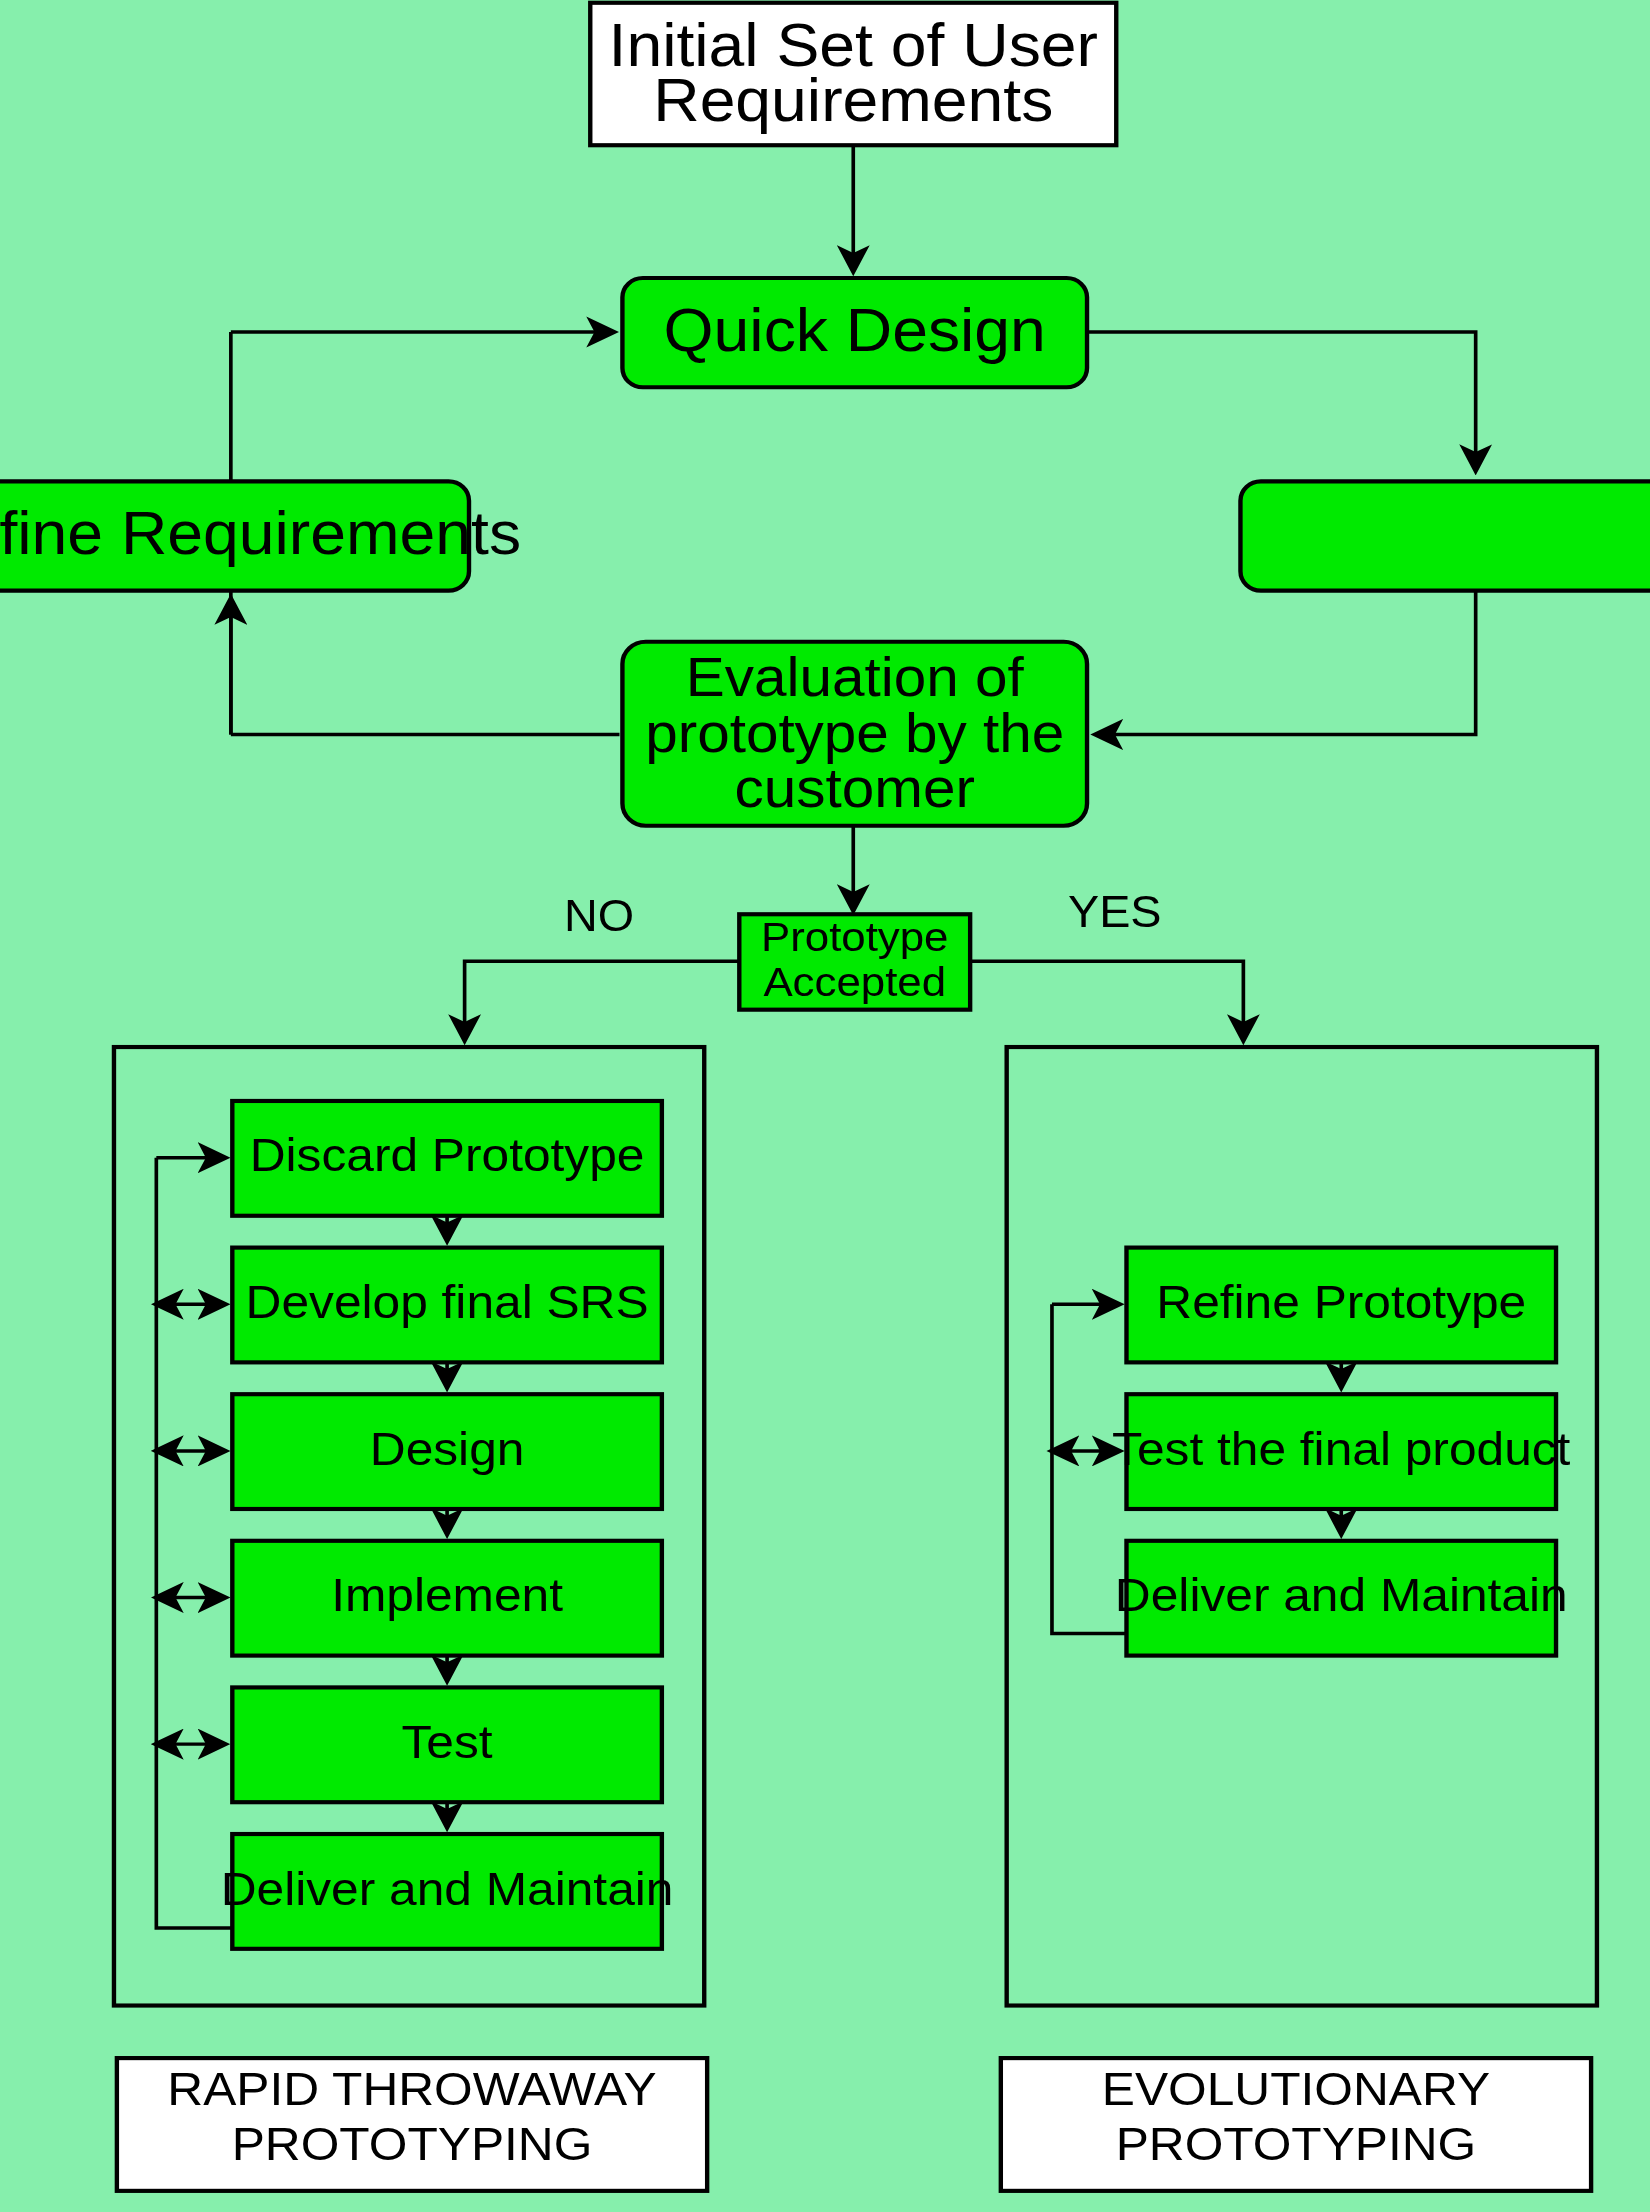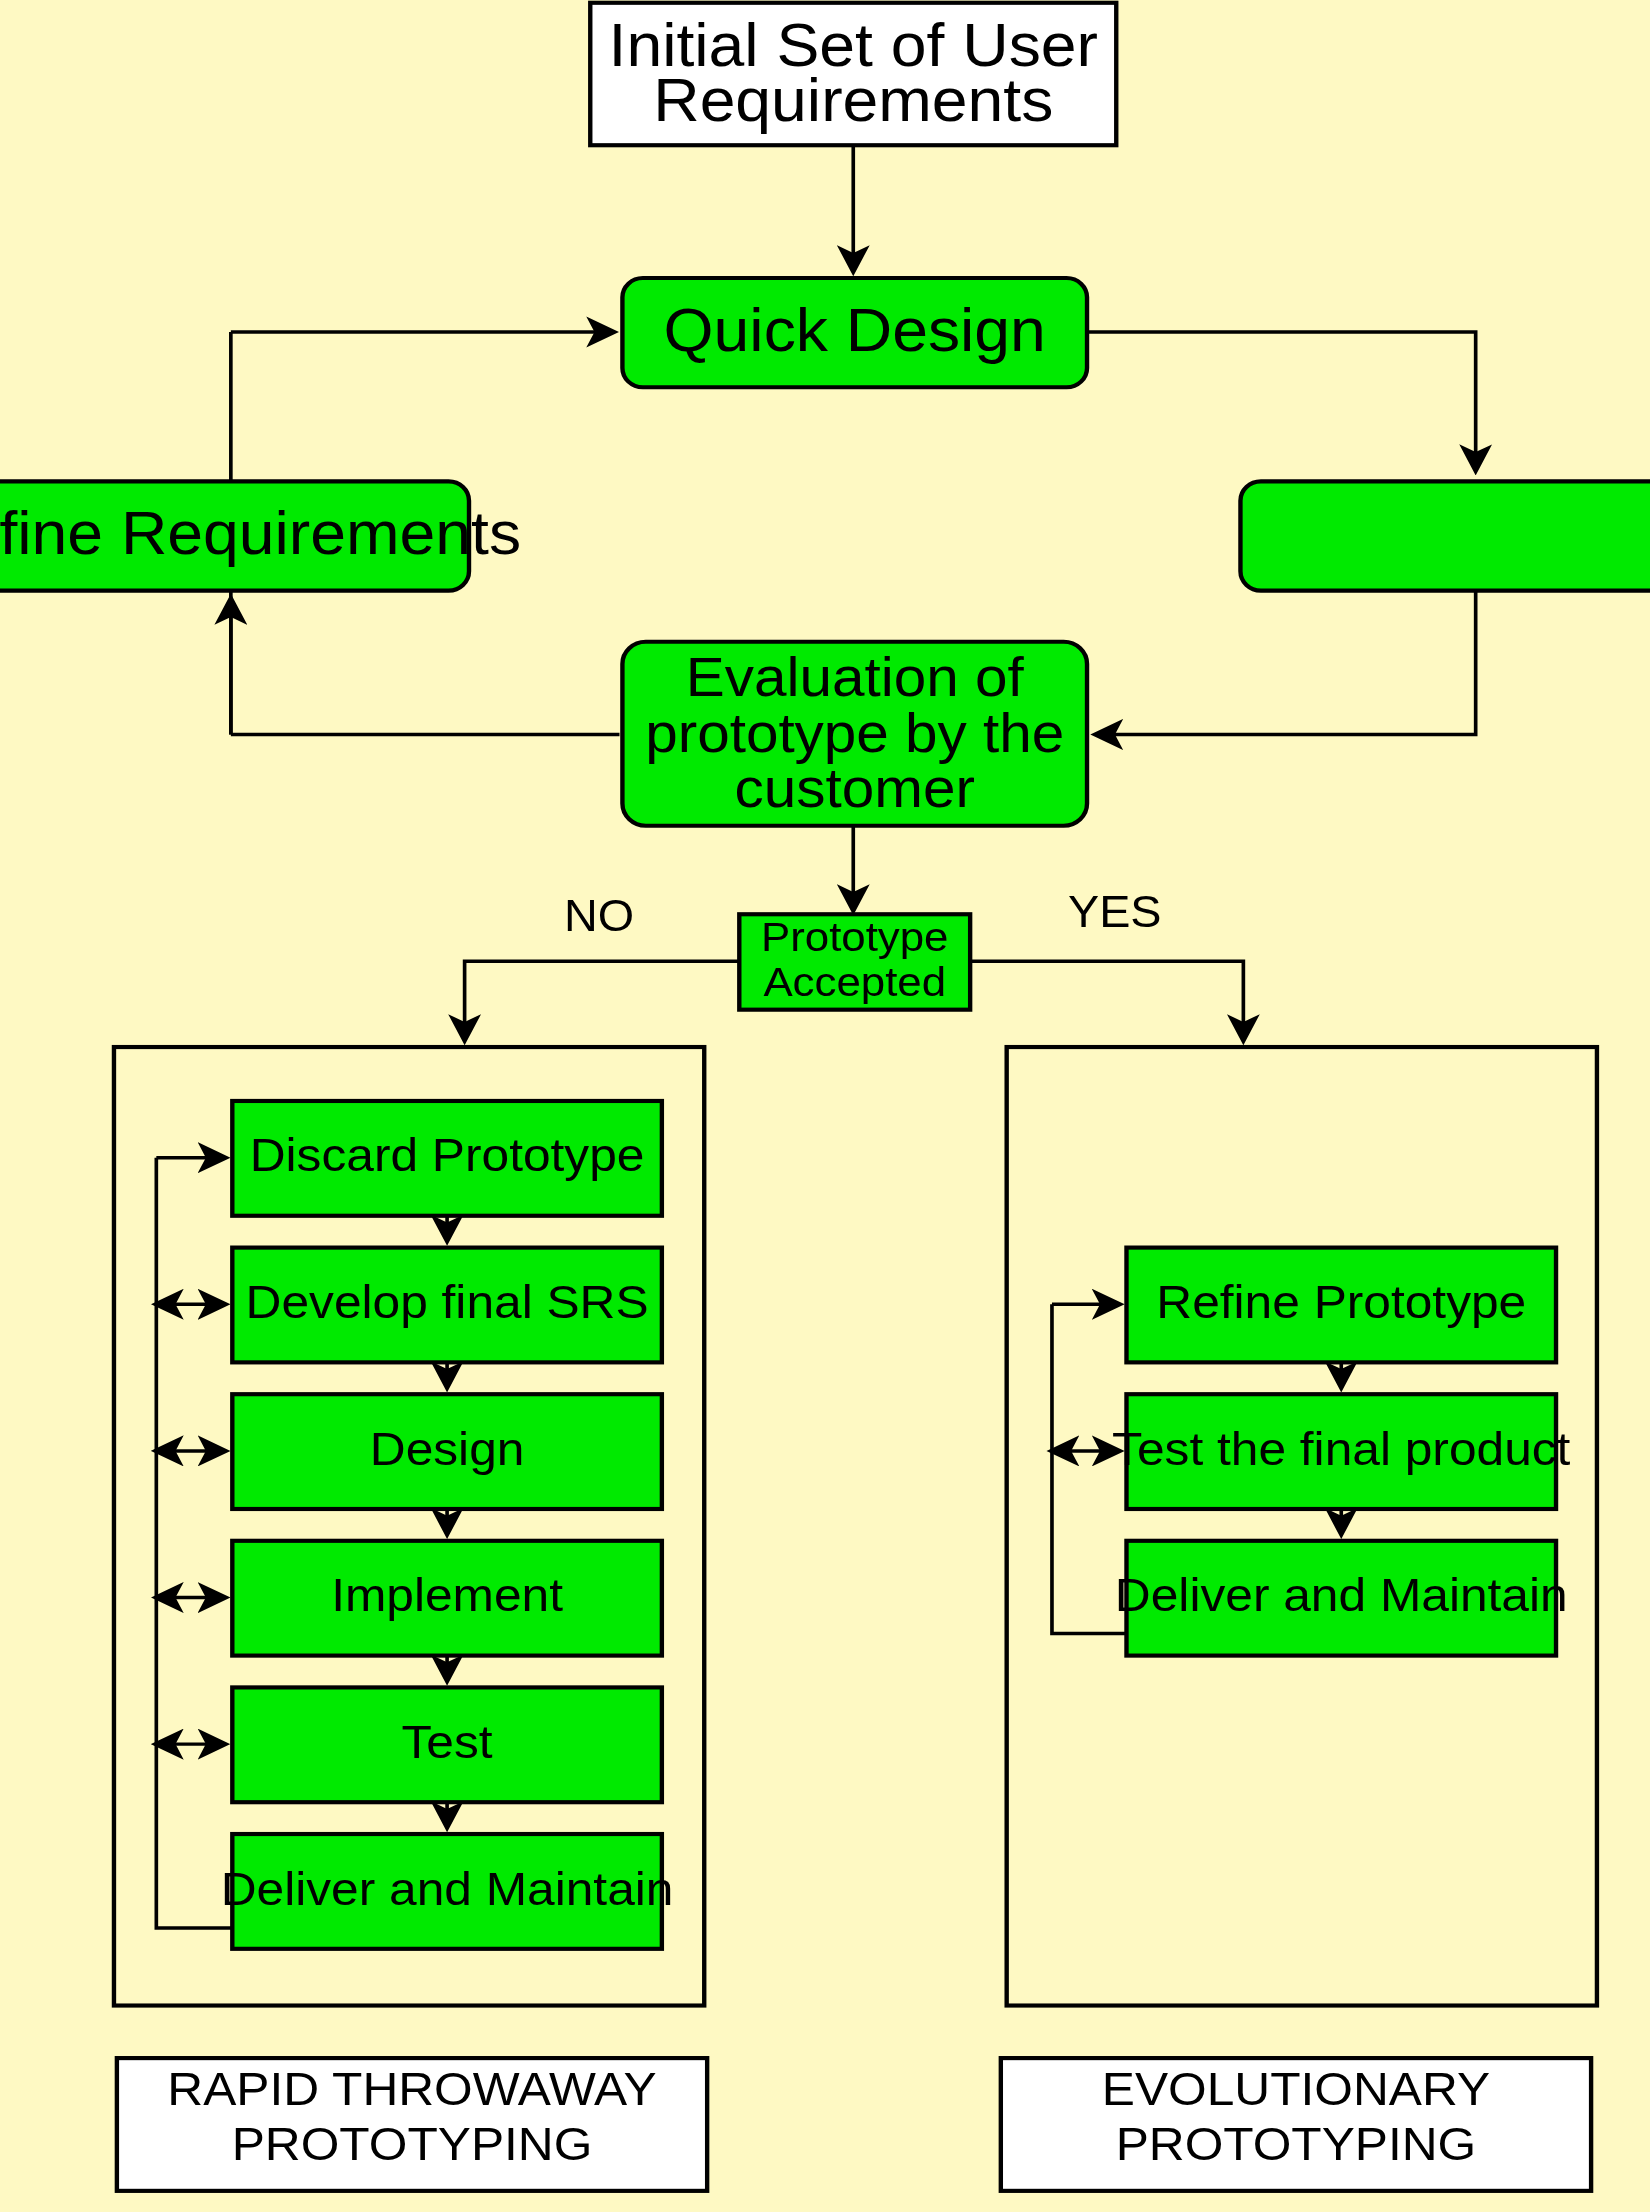--- a/index.html
+++ b/index.html
@@ -51,21 +51,21 @@
   .lbl-cond { font-size: 32px; }
   .edge-thin {
     stroke: #000000;
     stroke-width: 2.5;
     fill: none;
   }
 </style>
 </head>
 <body>
 
-<div id="diagram-root" style="background: #fef9c3;">
+<div id="diagram-root" style="background: #86efac;">
 <svg id="flowchart" viewBox="0 0 1130 1600" xmlns="http://www.w3.org/2000/svg" preserveAspectRatio="none">
 
   <defs>
     <marker id="arrow" viewBox="0 0 12 12" refX="10" refY="6" markerWidth="9" markerHeight="9" orient="auto-start-reverse">
       <path d="M 0 0 L 12 6 L 0 12 L 3 6 z" fill="#000000"></path>
     </marker>
     <marker id="arrowStart" viewBox="0 0 12 12" refX="10" refY="6" markerWidth="9" markerHeight="9" orient="auto-start-reverse">
       <path d="M 0 0 L 12 6 L 0 12 L 3 6 z" fill="#000000"></path>
     </marker>
   </defs>

